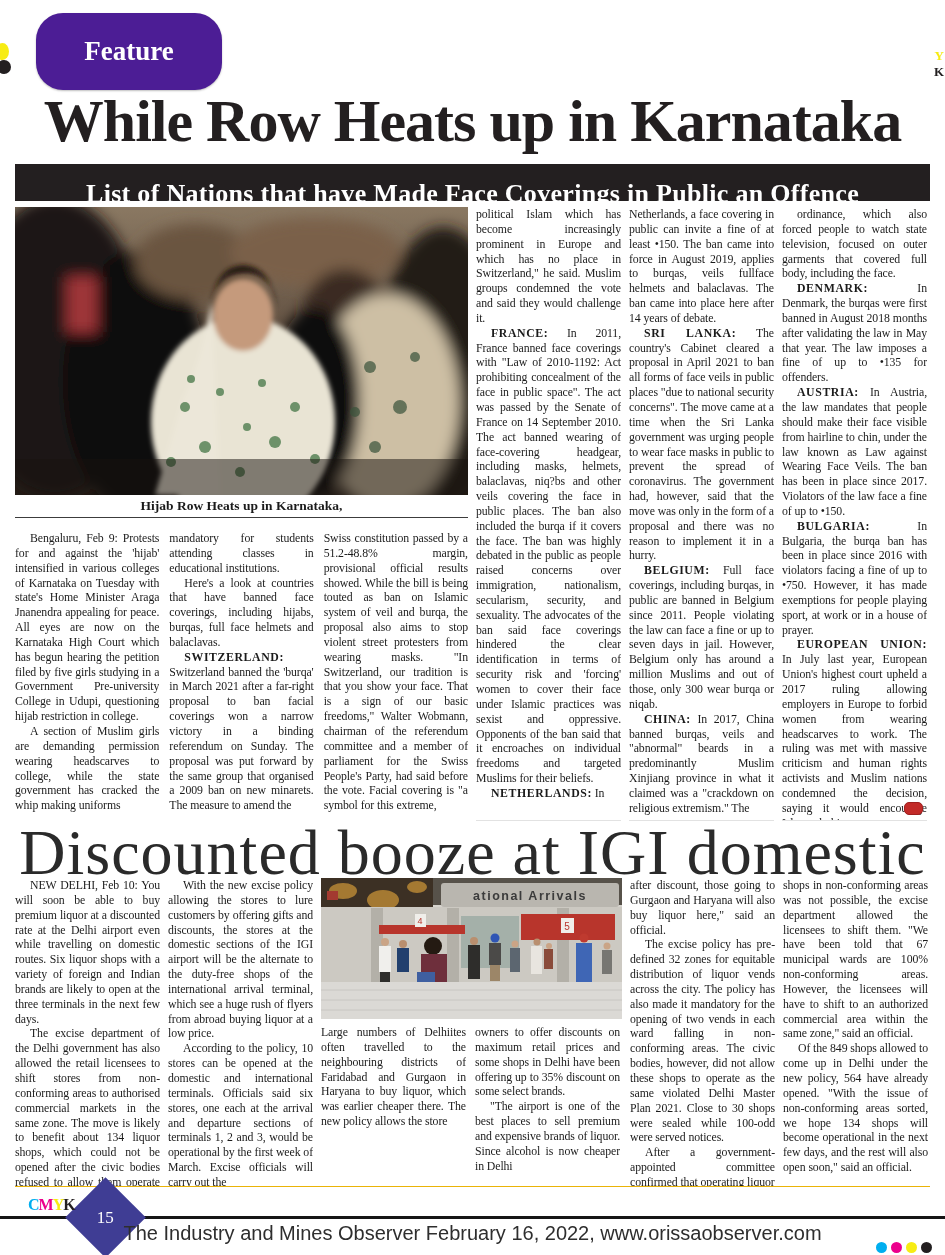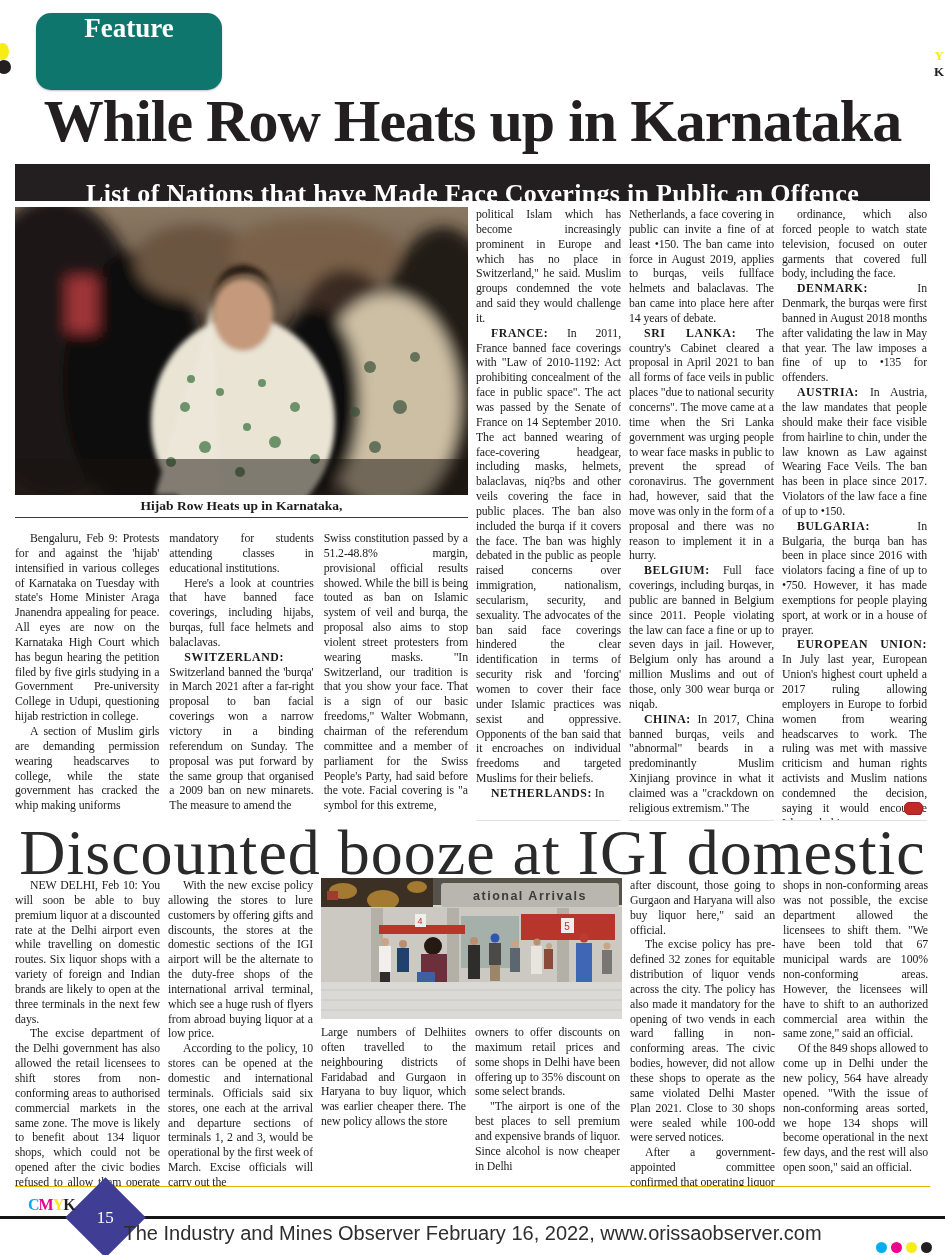--- a/index.html
+++ b/index.html
@@ -5,22 +5,22 @@
   html,body{margin:0;padding:0;background:#ffffff;}
   .page{position:relative;width:945px;height:1255px;background:#fff;overflow:hidden;
         font-family:"Liberation Serif",serif;color:#1b1b1b;}
 
   
   .dot-y{position:absolute;left:-4px;top:43px;width:13px;height:17px;border-radius:50%;background:#f7ec13;}
   .dot-k{position:absolute;left:-3px;top:60px;width:14px;height:14px;border-radius:50%;background:#231f20;}
   .mark-y{position:absolute;right:1px;top:48px;color:#f7ec13;font-weight:bold;font-size:13px;}
   .mark-k{position:absolute;right:1px;top:64px;color:#231f20;font-weight:bold;font-size:13px;}
 
-  .feature-tag{position:absolute;left:36px;top:13px;width:186px;height:77px;background:#0f766e;
-               border-radius:15px;display:flex;align-items:flex-start;justify-content:center;
+  .feature-tag{position:absolute;left:36px;top:13px;width:186px;height:77px;background:#4c1d95;
+               border-radius:27px;display:flex;align-items:center;justify-content:center;
                box-shadow:0 1px 2px rgba(0,0,0,.25);}
   .feature-label{color:#fff;font-weight:bold;font-size:27px;}
 
   .headline1{position:absolute;left:8px;top:90px;width:929px;margin:0;text-align:center;
              font-size:60px;font-weight:bold;color:#231f20;letter-spacing:-1px;line-height:1.05;}
   .subhead{position:absolute;left:15px;top:164px;width:915px;height:37px;background:#231f20;
            display:flex;align-items:center;justify-content:center;}
   .subhead span{color:#fff;font-weight:bold;font-size:26px;letter-spacing:.3px;margin-top:23px;}
 
   

